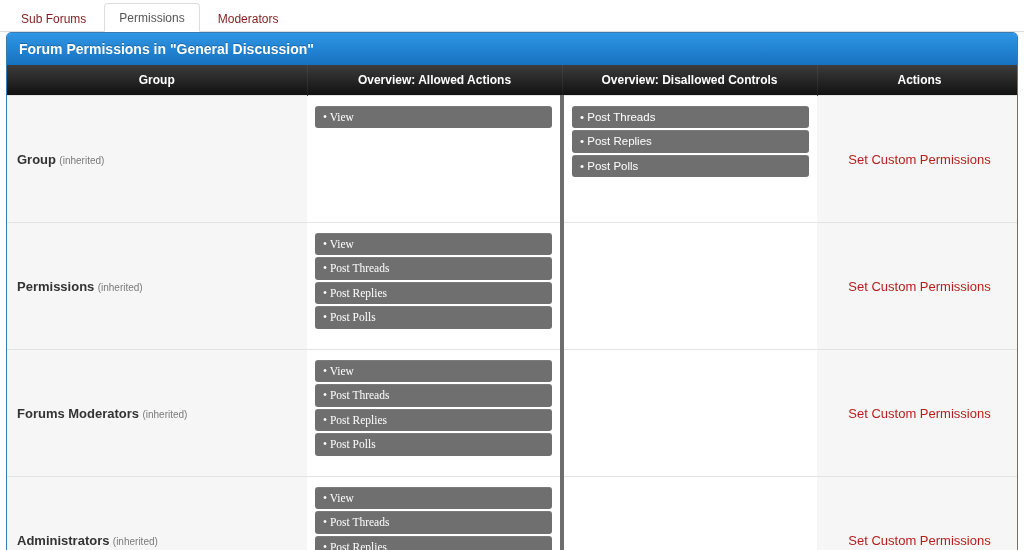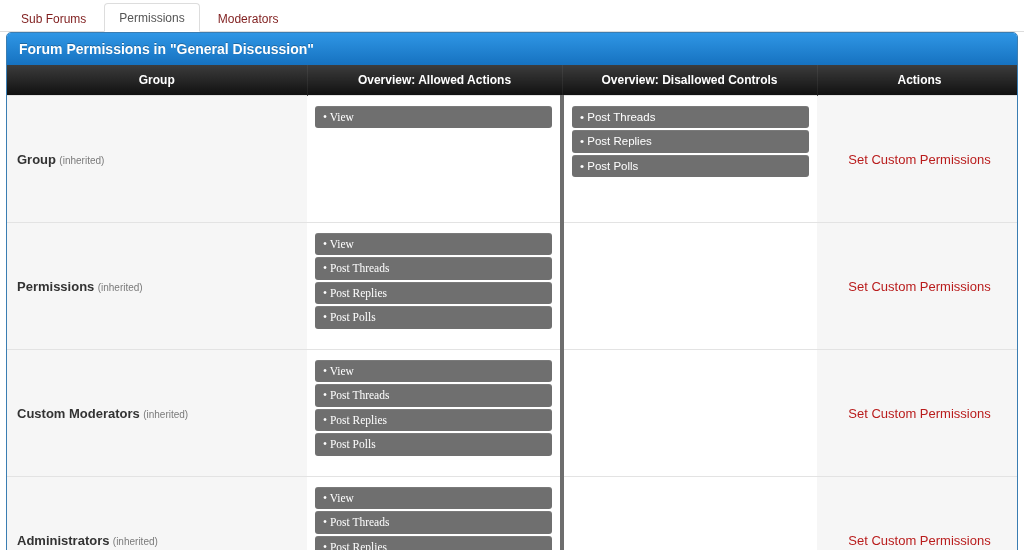--- a/index.html
+++ b/index.html
@@ -178,21 +178,21 @@
               <div class="pill">• Post Replies</div>
               <div class="pill">• Post Polls</div>
             </div>
           </td>
           <td class="cell-dis">
             <div class="pill-list"></div>
           </td>
           <td class="cell-ctrl"><a class="link">Set Custom Permissions</a></td>
         </tr>
         <tr>
-          <td><span class="group-name">Custom Moderators</span> <span class="note"> (inherited)</span></td>
+          <td><span class="group-name">Forums Moderators</span> <span class="note"> (inherited)</span></td>
           <td class="cell-allow">
             <div class="pill-list">
               <div class="pill">• View</div>
               <div class="pill">• Post Threads</div>
               <div class="pill">• Post Replies</div>
               <div class="pill">• Post Polls</div>
             </div>
           </td>
           <td class="cell-dis">
             <div class="pill-list"></div>

